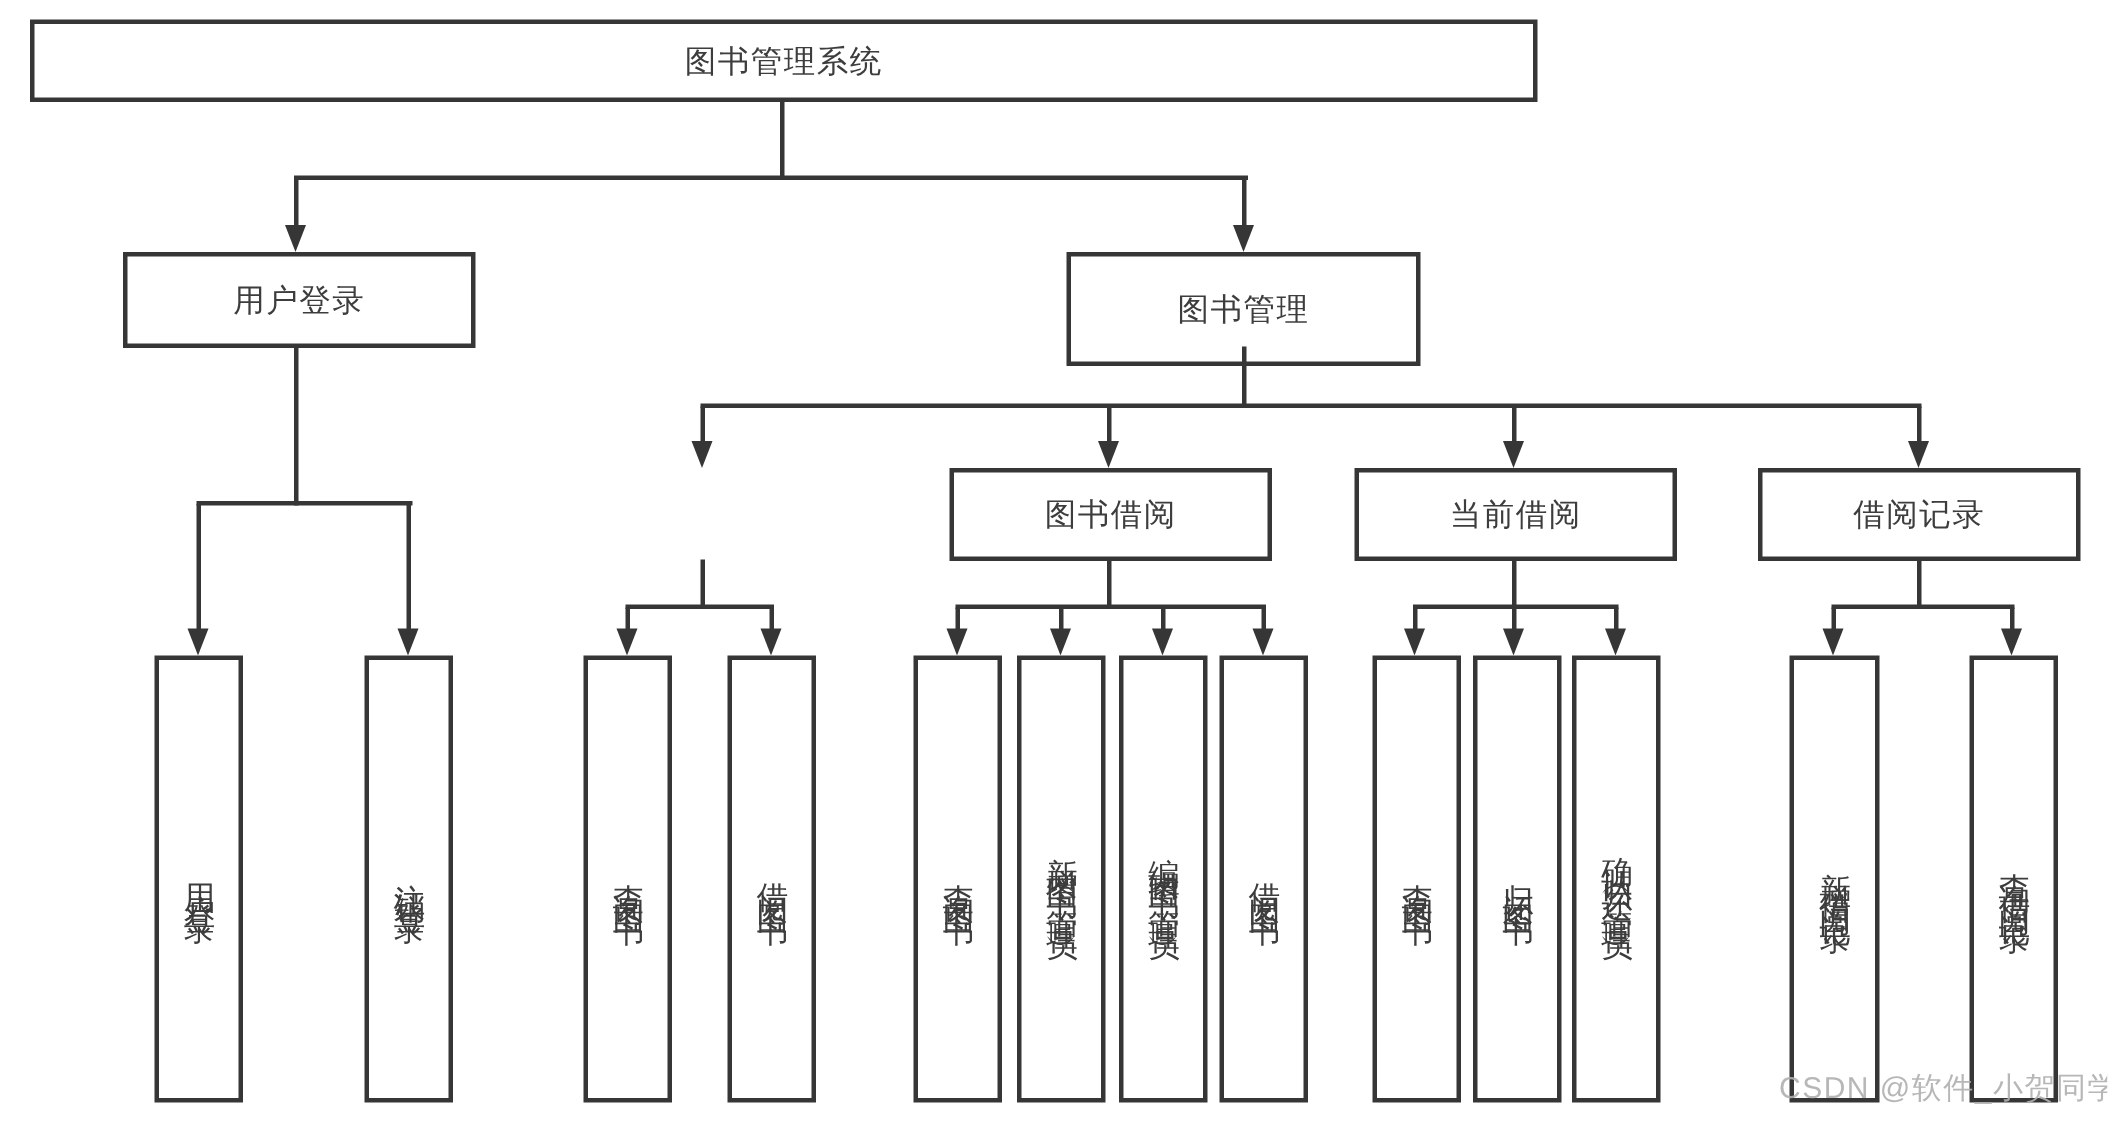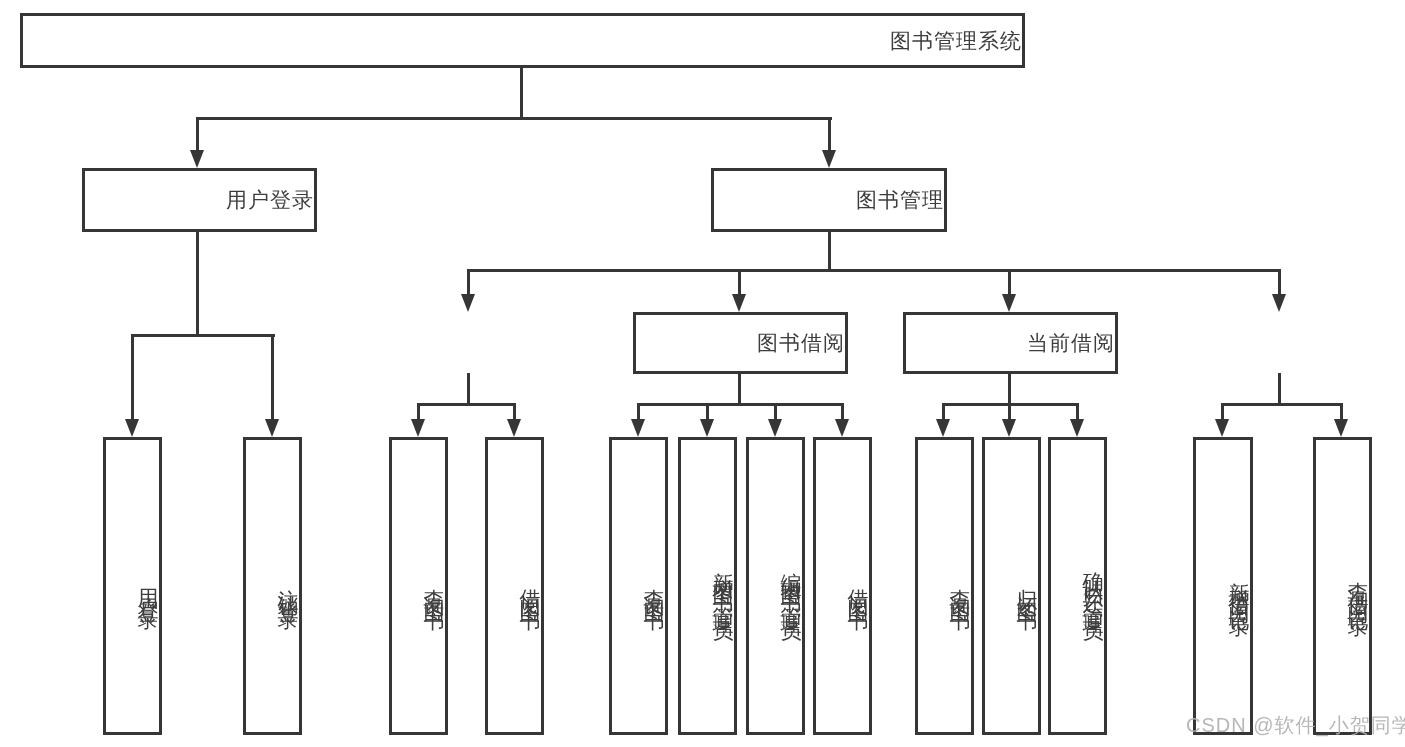--- a/index.html
+++ b/index.html
@@ -3,21 +3,21 @@
 <meta charset="utf-8">
 <style>
   html,body{margin:0;padding:0;background:#ffffff;}
   #stage{
     position:relative;width:1405px;height:747px;background:#ffffff;
     font-family:"Liberation Sans","DejaVu Sans",sans-serif;
     overflow:hidden;
   }
   .box{
     position:absolute;border:3px solid #363636;background:#ffffff;
-    box-sizing:border-box;display:flex;align-items:center;justify-content:flex-end;
+    box-sizing:border-box;display:flex;align-items:center;justify-content:center;
   }
   .hlabel{font-size:21px;color:#3d3d3d;letter-spacing:1px;white-space:nowrap;}
   .leaf .vlabel{
     writing-mode:vertical-lr;text-orientation:mixed;
     font-size:21px;color:#3d3d3d;letter-spacing:7px;line-height:1;
   }
   .ln{position:absolute;background:#363636;}
   .ah{
     position:absolute;width:0;height:0;
     border-left:7px solid transparent;border-right:7px solid transparent;
@@ -40,21 +40,21 @@
   <div class="ln" style="left:520px;top:66px;width:3px;height:53px;"></div>
   <div class="ln" style="left:196px;top:117px;width:636px;height:3px;"></div>
   <div class="ln" style="left:196px;top:119px;width:3px;height:33px;"></div>
   <div class="ah" style="left:190px;top:150px;"></div>
   <div class="ln" style="left:828px;top:119px;width:3px;height:33px;"></div>
   <div class="ah" style="left:822px;top:150px;"></div>
 
   <div class="box" style="left:82px;top:168px;width:235px;height:64px;">
     <span class="hlabel">用户登录</span>
   </div>
-  <div class="box" style="left:711px;top:168px;width:236px;height:64px;">
+  <div class="box" style="left:711px;top:168px;width:236px;height:76px;">
     <span class="hlabel">图书管理</span>
   </div>
 
   <div class="ln" style="left:196px;top:231px;width:3px;height:106px;"></div>
   <div class="ln" style="left:131px;top:334px;width:144px;height:3px;"></div>
   <div class="ln" style="left:131px;top:336px;width:3px;height:84px;"></div>
   <div class="ah" style="left:125px;top:419px;"></div>
   <div class="ln" style="left:271px;top:336px;width:3px;height:84px;"></div>
   <div class="ah" style="left:265px;top:419px;"></div>
 
@@ -67,20 +67,23 @@
   <div class="ln" style="left:1008px;top:271px;width:3px;height:25px;"></div>
   <div class="ah" style="left:1002px;top:294px;"></div>
   <div class="ln" style="left:1278px;top:271px;width:3px;height:25px;"></div>
   <div class="ah" style="left:1272px;top:294px;"></div>
 
   <div class="box" style="left:633px;top:312px;width:215px;height:62px;">
     <span class="hlabel">图书借阅</span>
   </div>
   <div class="box" style="left:903px;top:312px;width:215px;height:62px;">
     <span class="hlabel">当前借阅</span>
+  </div>
+  <div class="box" style="left:1172px;top:312px;width:215px;height:62px;">
+    <span class="hlabel">借阅记录</span>
   </div>
 
   <div class="ln" style="left:467px;top:373px;width:3px;height:33px;"></div>
   <div class="ln" style="left:417px;top:403px;width:99px;height:3px;"></div>
   <div class="ln" style="left:417px;top:405px;width:3px;height:16px;"></div>
   <div class="ah" style="left:411px;top:419px;"></div>
   <div class="ln" style="left:513px;top:405px;width:3px;height:16px;"></div>
   <div class="ah" style="left:507px;top:419px;"></div>
 
   <div class="ln" style="left:738px;top:373px;width:3px;height:33px;"></div>

